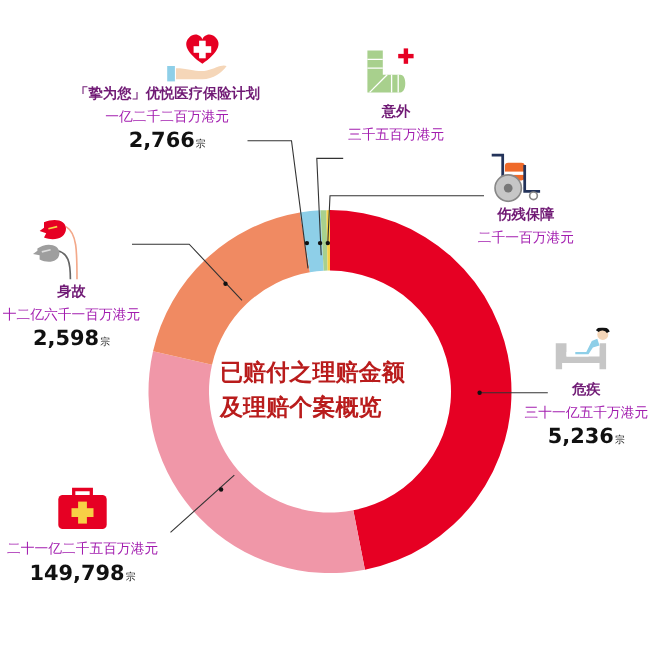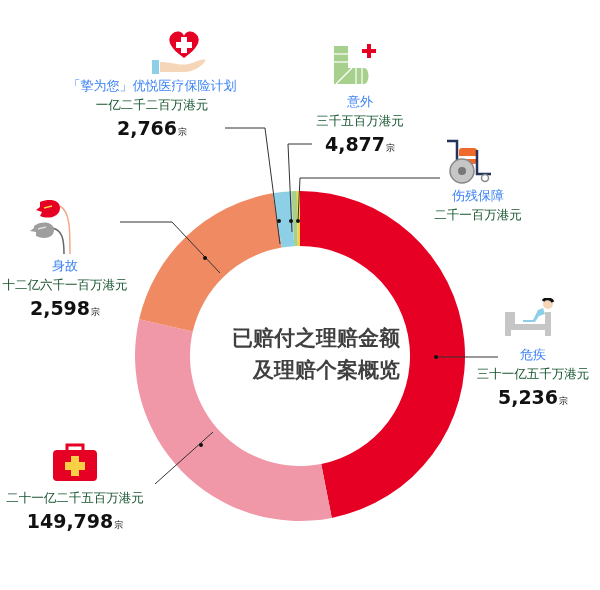--- a/index.html
+++ b/index.html
@@ -1,23 +1,23 @@
 <!DOCTYPE html>
 <html><head>
 <meta charset="utf-8">
 <style>
   html, body { margin:0; padding:0; }
   body { width:600px; height:590px; background:#ffffff; position:relative; overflow:hidden;
          font-family:"DejaVu Sans","Liberation Sans",sans-serif; color:#1a1a1a; }
   .chart-svg { position:absolute; left:0; top:0; }
-  .center-title { position:absolute; left:200px; top:322px; width:200px; text-align:right;
-                  font-size:21px; line-height:32px; font-weight:bold; color:#404040; }
+  .center-title { position:absolute; left:200px; top:322px; width:200px; text-align:left;
+                  font-size:21px; line-height:32px; font-weight:bold; color:#b91c1c; }
   .label { position:absolute; text-align:center; }
-  .label .name { font-size:13px; line-height:20px; font-weight:normal; color:#3b82f6; }
-  .label .amount { font-size:12.5px; line-height:20px; color:#14532d;font-family:Liberation Mono, monospace; }
+  .label .name { font-size:13px; line-height:20px; font-weight:bold; color:#701a75; }
+  .label .amount { font-size:12.5px; line-height:20px; color:#a21caf; }
   .label .count { font-size:19px; line-height:24px; font-weight:bold; color:#111; }
   .label .count .unit { font-size:9px; font-weight:normal; margin-left:1px; }
   .icon { position:absolute; }
 </style>
 </head>
 <body>
 
 <svg class="chart-svg" width="600" height="590" viewBox="0 0 600 590">
   <g id="donut">
       <path d="M300,191 A165,165 0 0 1 331.7638516157317,517.9137354597619 L321.1759010771545,463.942490306508 A110,110 0 0 0 300,246 Z" fill="#e60023"></path>
@@ -112,21 +112,20 @@
 
 <div class="label" style="left:52px;top:76px;width:200px">
   <div class="name">「挚为您」优悦医疗保险计划</div>
   <div class="amount">一亿二千二百万港元</div>
   <div class="count"><span>2,766</span><span class="unit">宗</span></div>
 </div>
 
 <div class="label" style="left:300px;top:92px;width:120px">
   <div class="name">意外</div>
   <div class="amount">三千五百万港元</div>
-  <div class="count"><span>4,877</span><span class="unit">宗</span></div>
 </div>
 
 <div class="label" style="left:418px;top:186px;width:120px">
   <div class="name">伤残保障</div>
   <div class="amount">二千一百万港元</div>
 </div>
 
 <div class="label" style="left:0px;top:256px;width:130px">
   <div class="name">身故</div>
   <div class="amount">十二亿六千一百万港元</div>

